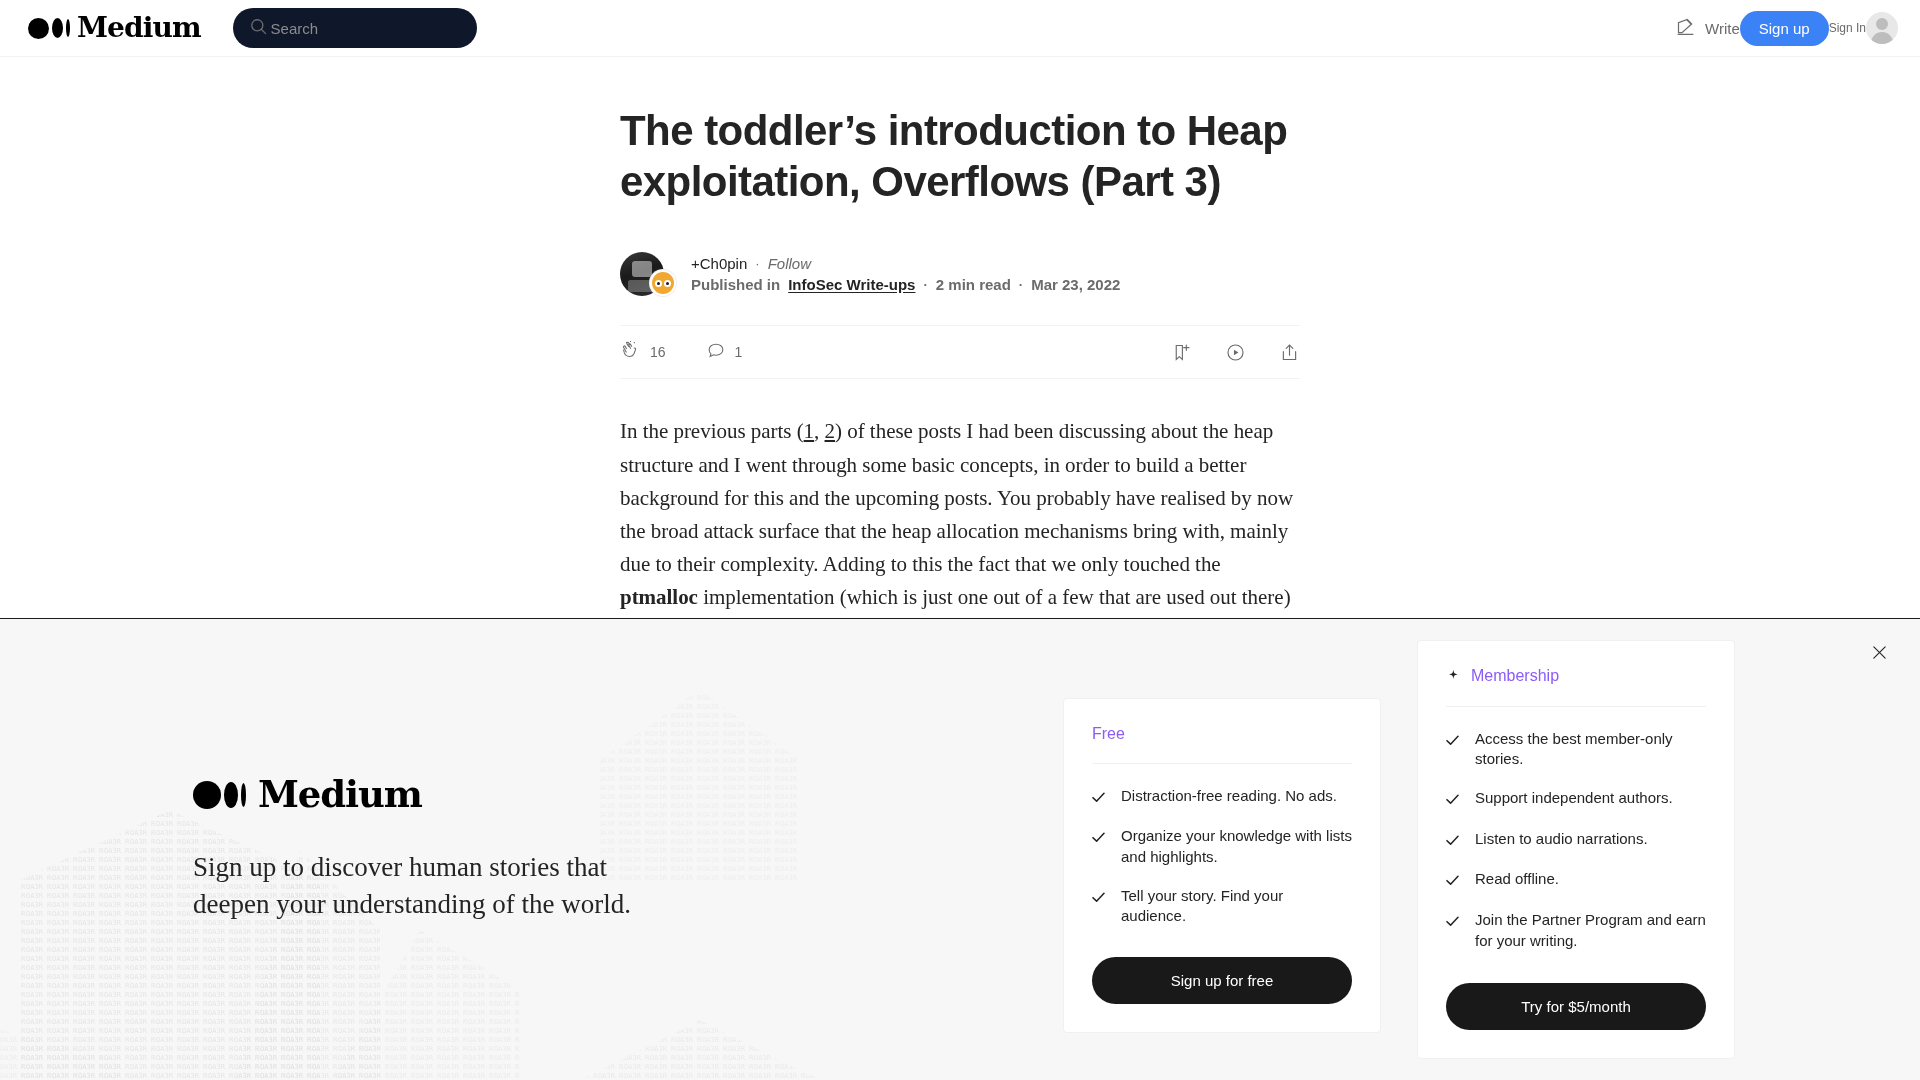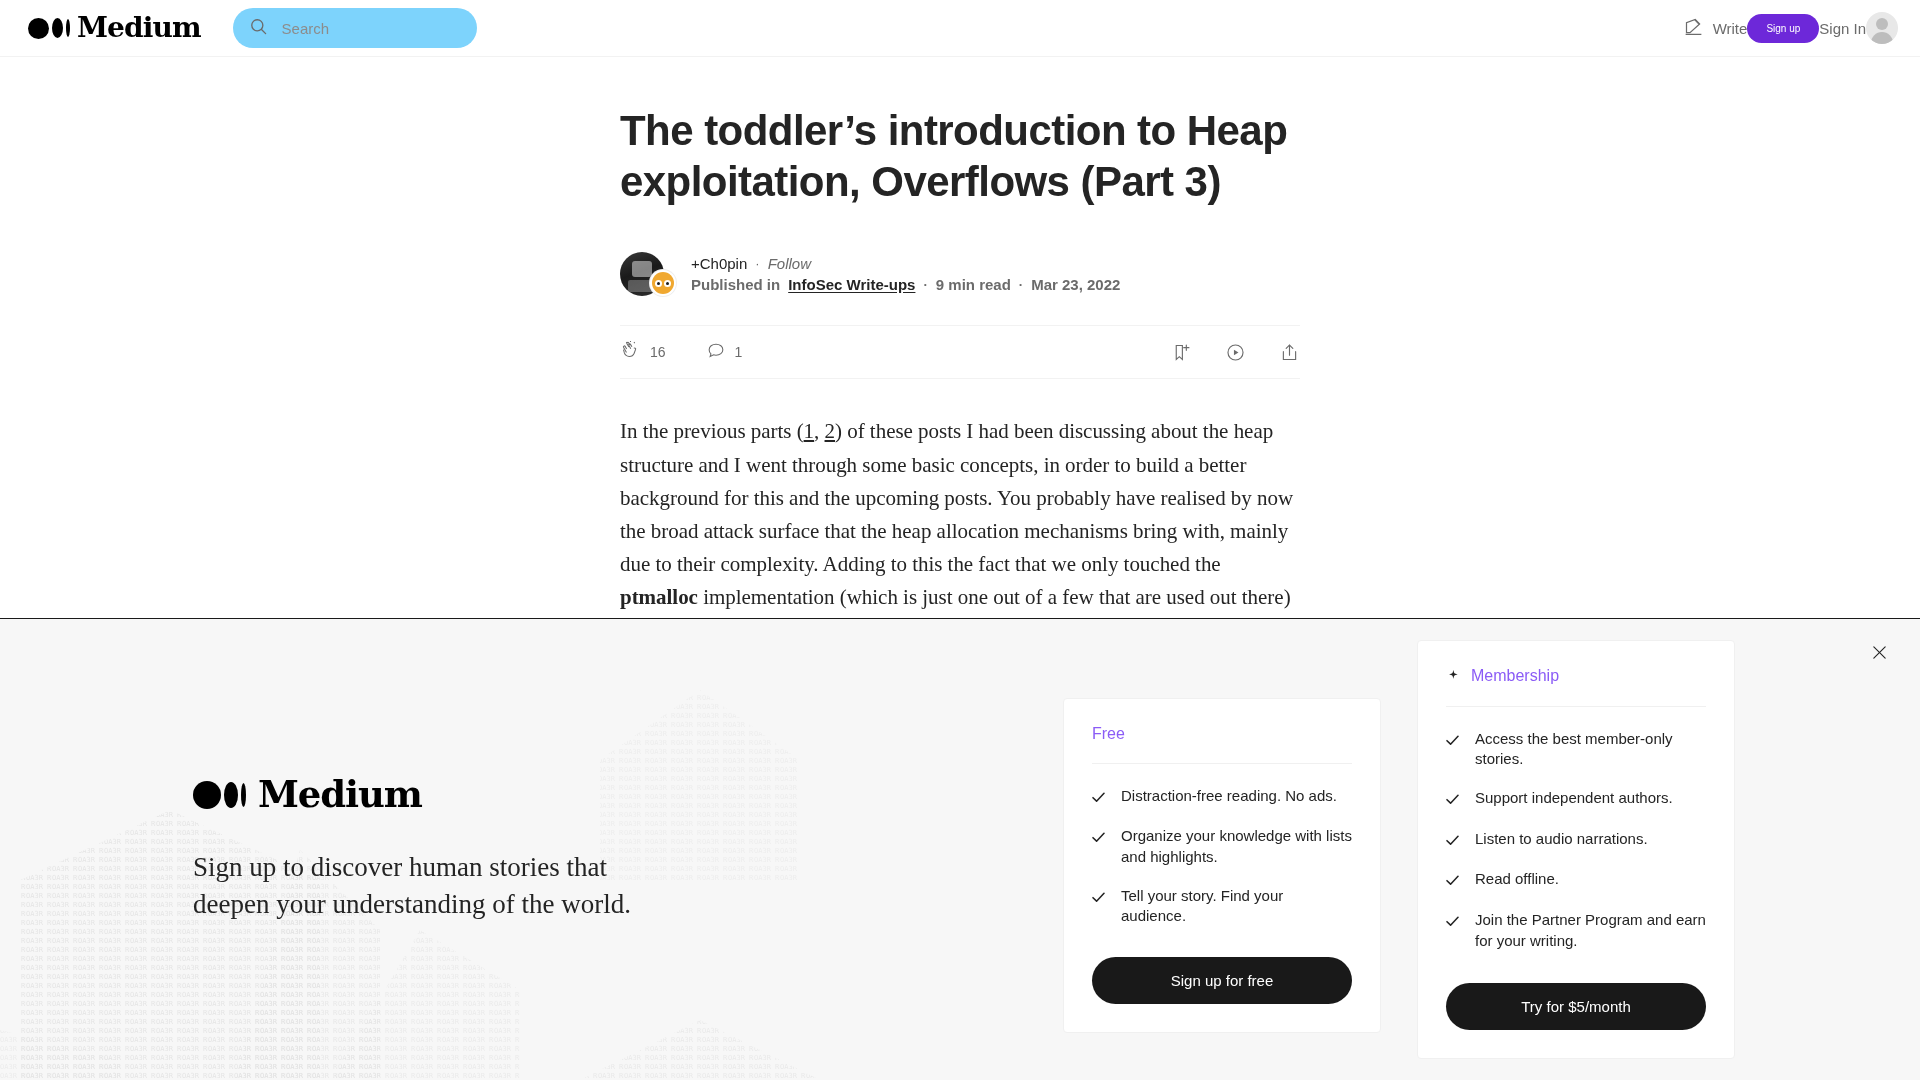--- a/index.html
+++ b/index.html
@@ -23,44 +23,44 @@
   .bl-c1 { width:21px; height:21px; border-radius:50%; background:#000; }
   .bl-c2 { width:11px; height:20px; border-radius:50%; background:#000; }
   .bl-c3 { width:4px;  height:18px; border-radius:50%; background:#000; }
   .brand-word {
     font-family:"DejaVu Serif", serif;
     font-size:28px; font-weight:700; letter-spacing:-0.9px;
     color:#000; margin-left:7px; line-height:1;
   }
   .searchbox {
     margin-left:32px; width:244px; height:40px;
-    background:#7dd3fc; border-radius:20px;
-    display:flex; align-items:center; padding:0 16px; gap:14px;
+    background:#0f172a; border-radius:20px;
+    display:flex; align-items:center; padding:0 16px; gap:3px;
   }
   .searchbox svg { flex:0 0 auto; }
   .search-input {
     border:none; outline:none; background:transparent;
     font-family:"Liberation Sans", sans-serif;
     font-size:15px; color:#6b6b6b; width:160px;
   }
   .search-input::placeholder { color:#8c8c8c; }
 
   .nav-right {
     margin-left:auto; margin-right:22px;
     display:flex; align-items:center; height:100%;
   }
   .nav-write { display:flex; align-items:center; gap:9px; cursor:pointer; }
   .nav-write span { font-size:15px; color:#6b6b6b; }
   .btn-signup {
-    background:#6d28d9; color:#fff;
-    font-size:10px; border:none; border-radius:99px;
+    background:#3b82f6; color:#fff;
+    font-size:15px; border:none; border-radius:99px;
     padding:9px 19px; cursor:pointer;
     font-family:"Liberation Sans", sans-serif;
   }
-  .nav-signin { font-size:15px; color:#6b6b6b; cursor:pointer; }
+  .nav-signin { font-size:12px; color:#6b6b6b; cursor:pointer; }
   .avatar-nav {
     width:32px; height:32px; border-radius:50%;
     background:#e8e8e8; position:relative; overflow:hidden; cursor:pointer;
   }
   .avatar-nav::before {
     content:""; position:absolute; left:50%; top:6px;
     transform:translateX(-50%); width:12px; height:12px;
     border-radius:50%; background:#bdbdbd;
   }
   .avatar-nav::after {
@@ -274,21 +274,21 @@
         <div class="byline-text">
           <div class="byline-row1">
             <span class="author-name">+Ch0pin</span>
             <span class="dot-sep">·</span>
             <span class="follow-link">Follow</span>
           </div>
           <div class="byline-row2">
             <span>Published in</span>
             <span class="pub-link">InfoSec Write-ups</span>
             <span class="dot-sep">·</span>
-            <span>9 min read</span>
+            <span>2 min read</span>
             <span class="dot-sep">·</span>
             <span>Mar 23, 2022</span>
           </div>
         </div>
       </div>
 
       <div class="engage">
         <div class="eng-left">
           <div class="eng-item">
             <span>

